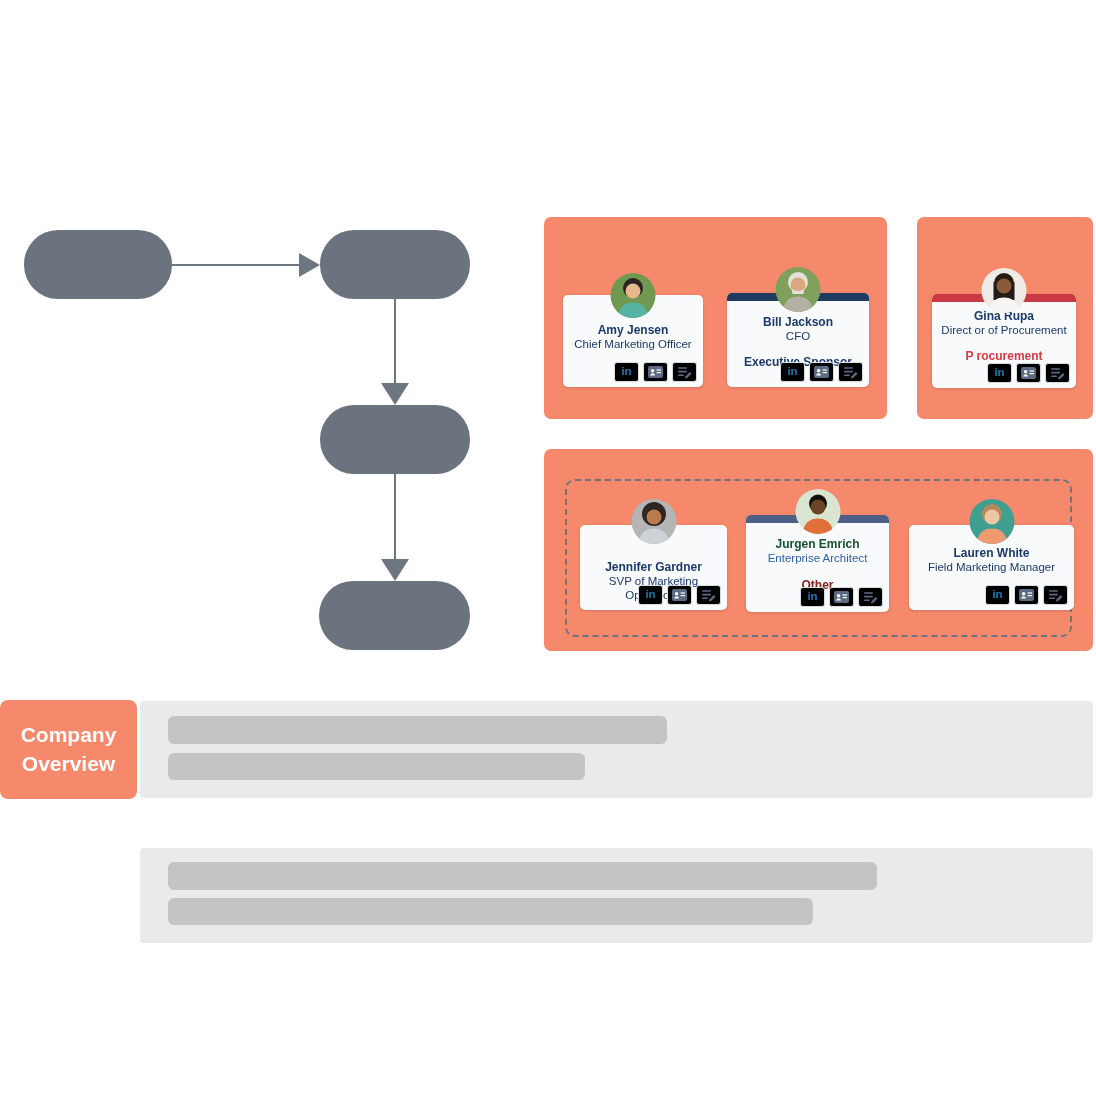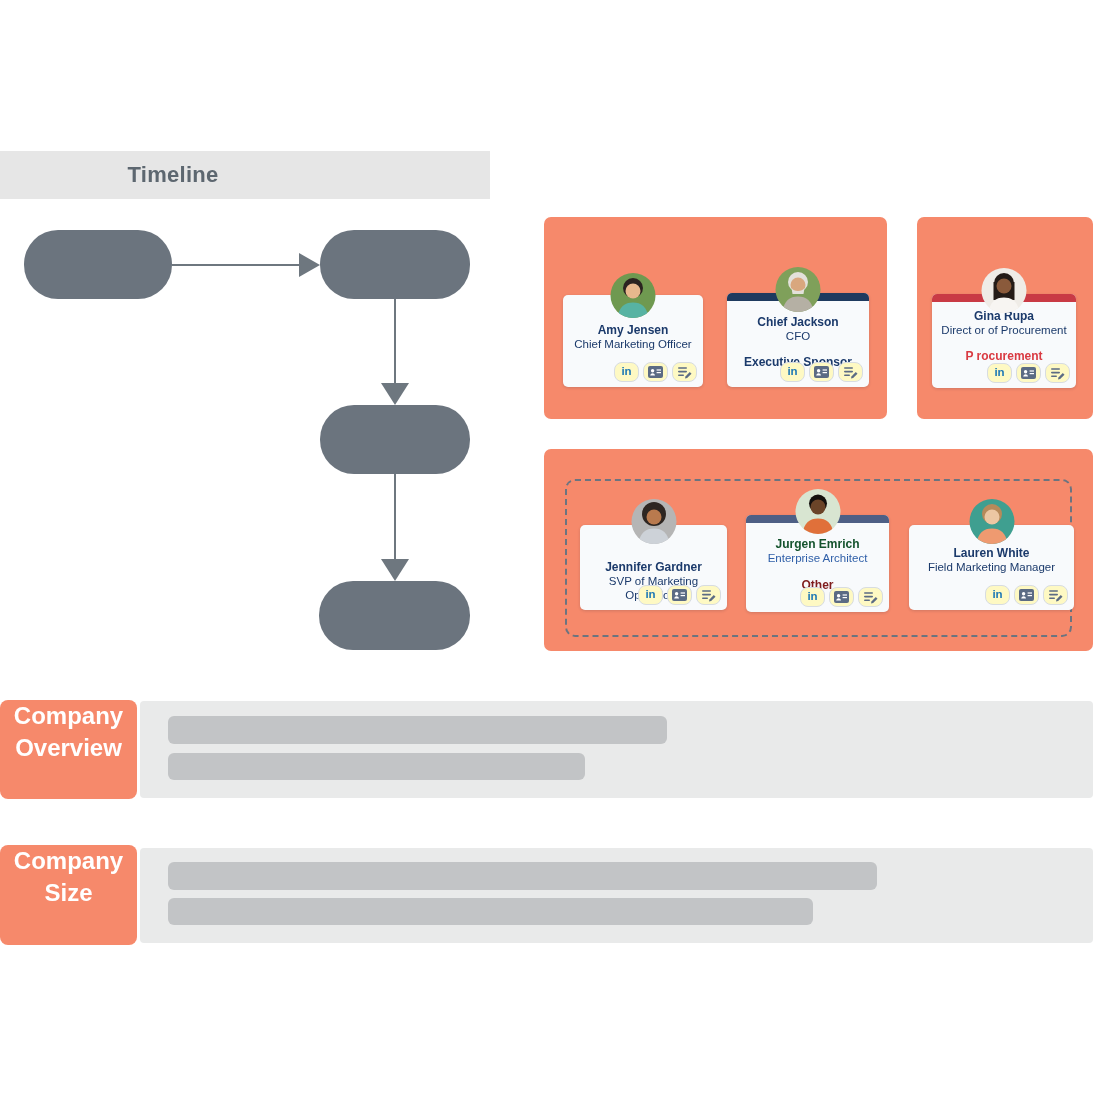--- a/index.html
+++ b/index.html
@@ -58,49 +58,46 @@
   .c-bill .card-name{margin-top:22px;}
   .c-gina .card-name{margin-top:15px;}
   .c-jennifer .card-name{margin-top:35px;}
   .c-jurgen .card-name{margin-top:22px;}
   .c-lauren .card-name{margin-top:21px;}
   .c-bill .card-role{margin-top:11px;}
   .c-gina .card-role{margin-top:11px;}
   .c-jurgen .card-role{margin-top:12px;}
 
   .icon-row{position:absolute;right:6px;bottom:5px;display:flex;gap:4px;}
-  .icon-btn{width:25px;height:20px;background:#fef9c3;border:1px solid #d7dce1;
-    border-radius:8px;display:flex;align-items:center;justify-content:center;
+  .icon-btn{width:25px;height:20px;background:#000000;border:1px solid #d7dce1;
+    border-radius:3px;display:flex;align-items:center;justify-content:center;
     box-sizing:border-box;cursor:pointer;}
   .li-glyph{font-size:11.5px;font-weight:bold;color:#1e78b5;line-height:1;}
 
   
   .c-amy{--bg:#6f9950;--hair:#2b2320;--skin:#e8b88d;--shirt:#57b3a3;}
   .c-bill{--bg:#7fa05a;--hair:#e3e1da;--skin:#d9a77e;--shirt:#b5b0a4;}
   .c-gina{--bg:#efece7;--hair:#241b17;--skin:#8a5a3b;--shirt:#f7f5f2;}
   .c-jennifer{--bg:#b5b5b5;--hair:#2e2622;--skin:#b97a4e;--shirt:#cdd2d8;}
   .c-jurgen{--bg:#d8e5d1;--hair:#14100e;--skin:#6b4428;--shirt:#e0703a;}
   .c-lauren{--bg:#3f9f90;--hair:#b78a5a;--skin:#ecc7a3;--shirt:#ef9a70;}
 
   
   .sec-label{position:absolute;background:#f6896b;border-radius:8px;
-    display:flex;justify-content:center;text-align:center;
-    color:#ffffff;font-size:24px;font-weight:bold;line-height:1.35;padding:0 14px;
+    display:flex;align-items:center;justify-content:center;text-align:center;
+    color:#ffffff;font-size:21px;font-weight:bold;line-height:1.35;padding:0 14px;
     box-sizing:border-box;}
   .sec-panel{position:absolute;background:#e9eaea;border-radius:4px;}
   .ph-bar{position:absolute;height:28px;background:#c2c4c6;border-radius:6px;}
 </style>
 </head>
 <body>
 
 <div class="canvas">
 
-  <div class="hdr hdr-timeline">
-    <span>Timeline</span>
-  </div>
 
   <div class="pill" style="left:24px;top:230px;width:148px;height:69px;"></div>
   <div class="pill" style="left:320px;top:230px;width:150px;height:69px;"></div>
   <div class="pill" style="left:320px;top:405px;width:150px;height:69px;"></div>
   <div class="pill" style="left:319px;top:581px;width:151px;height:69px;"></div>
 
   <div class="aline" style="left:172px;top:264px;width:130px;height:2px;"></div>
   <div class="ahead-right" style="left:299px;top:253px;"></div>
 
   <div class="aline" style="left:394px;top:299px;width:2px;height:86px;"></div>
@@ -153,21 +150,21 @@
   <div class="card c-bill" style="left:727px;top:293px;width:142px;height:94px;">
     <div class="card-bar bar-navy"></div>
     <div class="avatar" style="top:-26px;">
       <svg viewBox="0 0 45 45">
           <circle class="av-hair" cx="22.5" cy="15" r="10"></circle>
           <circle class="av-skin" cx="22.5" cy="18" r="7.5"></circle>
           <path class="av-hair" d="M16 21c2 4 11 4 13 0l-1 6h-11z"></path>
           <path class="av-shirt" d="M7 46 C8 34 14 29.5 22.5 29.5 S37 34 38 46 Z"></path>
         </svg>
     </div>
-    <div class="card-name">Chief Jackson</div>
+    <div class="card-name">Bill Jackson</div>
     <div class="card-title">CFO</div>
     <div class="card-role role-navy">Executive Sponsor</div>
     <div class="icon-row">
       <span class="icon-btn">
           <span class="li-glyph">in</span>
         </span>
       <span class="icon-btn">
           <svg width="15" height="12" viewBox="0 0 15 12">
             <rect width="15" height="12" rx="2" fill="#5b6b84"></rect>
             <circle cx="4.6" cy="4.8" r="1.7" fill="#fff"></circle>
@@ -339,21 +336,18 @@
   </div>
 
   <div class="sec-label" style="left:0;top:700px;width:137px;height:99px;">
     <span>Company Overview</span>
   </div>
   <div class="sec-panel" style="left:140px;top:701px;width:953px;height:97px;">
     <div class="ph-bar" style="left: 28px; top: 15px; width: 499px;"></div>
     <div class="ph-bar" style="left: 28px; top: 52px; height: 27px; width: 417px;"></div>
   </div>
 
-  <div class="sec-label" style="left:0;top:845px;width:137px;height:100px;">
-    <span>Company Size</span>
-  </div>
   <div class="sec-panel" style="left:140px;top:848px;width:953px;height:95px;">
     <div class="ph-bar" style="left: 28px; top: 14px; width: 709px;"></div>
     <div class="ph-bar" style="left: 28px; top: 50px; height: 27px; width: 645px;"></div>
   </div>
 
 </div>
 
 </body></html>

